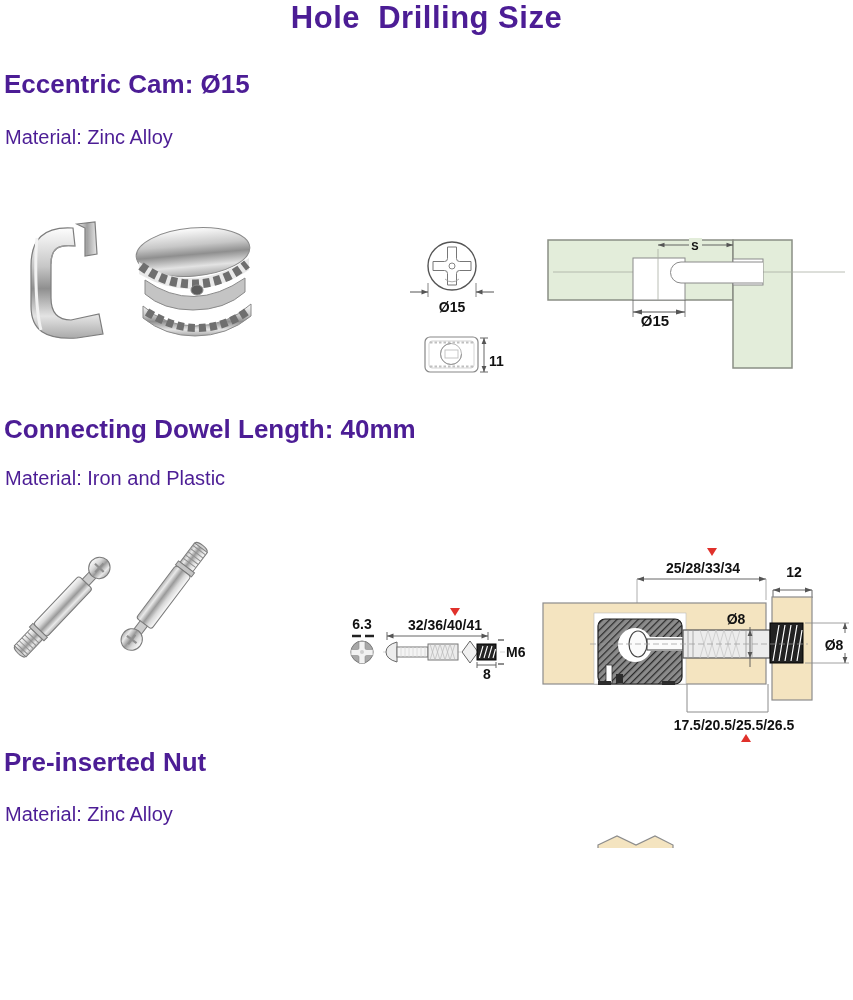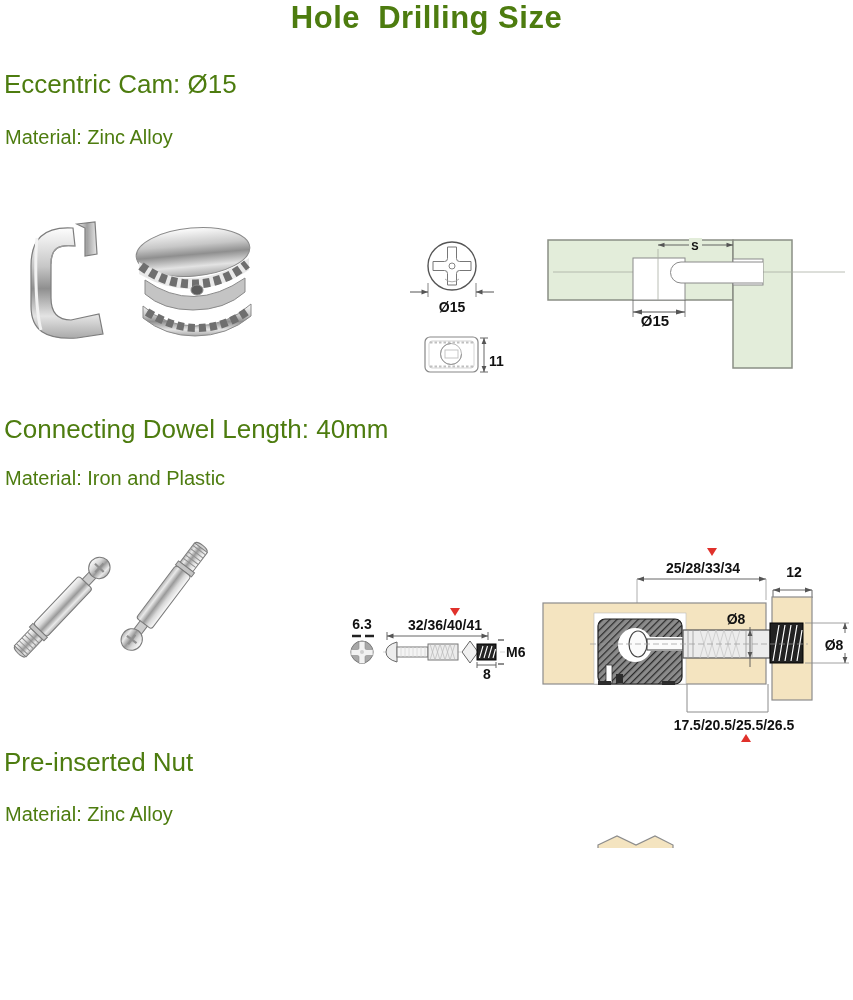--- a/index.html
+++ b/index.html
@@ -1,20 +1,20 @@
 <!DOCTYPE html>
 <html><head>
 <meta charset="utf-8">
 <style>
   html,body{margin:0;padding:0;background:#fff}
   .page{position:relative;width:853px;height:848px;background:#fff;overflow:hidden;
-        font-family:"Liberation Sans",sans-serif;color:#4d7c0f}
+        font-family:"Liberation Sans",sans-serif;color:#4c1d95}
   .title{position:absolute;top:0;left:0;width:100%;text-align:center;
          font-size:31px;font-weight:bold;white-space:pre;letter-spacing:.5px}
-  .h2{position:absolute;left:4px;font-size:26px;font-weight:normal;white-space:pre}
+  .h2{position:absolute;left:4px;font-size:26px;font-weight:bold;white-space:pre}
   .body-line{position:absolute;left:5px;font-size:20px;white-space:pre}
   svg{position:absolute;overflow:visible}
   .dim{font-family:"Liberation Sans",sans-serif;font-size:14px;font-weight:bold;fill:#111}
   .dim15{font-size:15px}
   .dimS{font-size:11px}
 </style>
 </head>
 <body>
 
 <div class="page">

